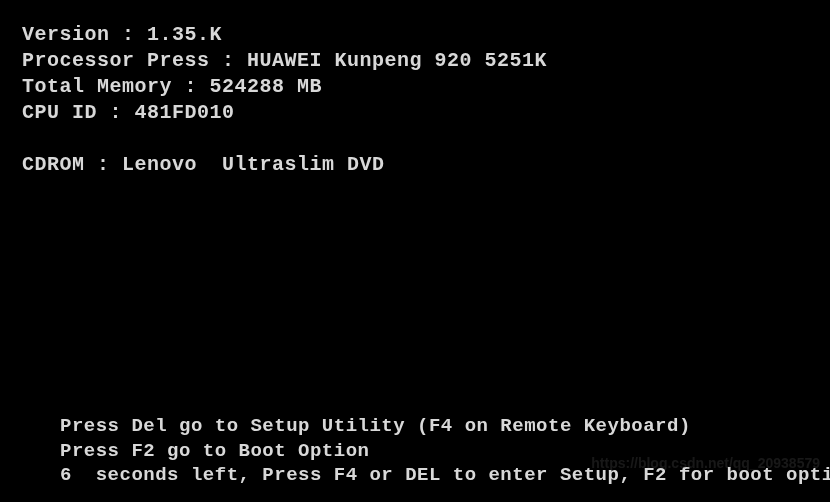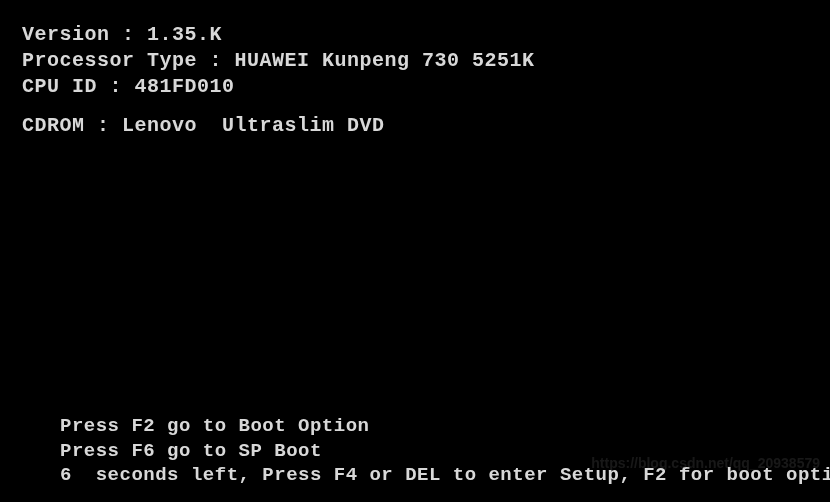--- a/index.html
+++ b/index.html
@@ -26,21 +26,21 @@
       display: flex;
       flex-direction: column;
     }
     .info-block {
       flex: 0 0 auto;
     }
     .line {
       white-space: pre;
     }
     .cdrom-line {
-      margin-top: 13px;
+      margin-top: 26px;
     }
     .bottom-block {
       margin-top: auto;
       padding-left: 38px;
       padding-bottom: 4px;
       font-size: 19px;
     }
     .watermark {
       position: absolute;
       right: 10px;
@@ -51,25 +51,26 @@
       font-weight: bold;
       letter-spacing: 0;
     }
   </style>
 </head>
 <body>
 
 <div class="screen">
   <div class="info-block">
     <div class="line"><span>Version : </span><span>1.35.K</span></div>
-    <div class="line"><span>Processor Type : </span><span>HUAWEI Kunpeng 730 5251K</span></div>
+    <div class="line"><span>Processor Press : </span><span>HUAWEI Kunpeng 920 5251K</span></div>
+    <div class="line"><span>Total Memory : </span><span>524288 MB</span></div>
     <div class="line"><span>CPU ID : </span><span>481FD010</span></div>
     <div class="line cdrom-line"><span>CDROM : </span><span>Lenovo  Ultraslim DVD</span></div>
   </div>
 
   <div class="bottom-block">
+    <div class="line">Press Del go to Setup Utility (F4 on Remote Keyboard)</div>
     <div class="line">Press F2 go to Boot Option</div>
-    <div class="line">Press F6 go to SP Boot</div>
     <div class="line">6  seconds left, Press F4 or DEL to enter Setup, F2 for boot option</div>
   </div>
 </div>
 
 <div class="watermark">https://blog.csdn.net/qq_20938579</div>
 
 </body></html>

